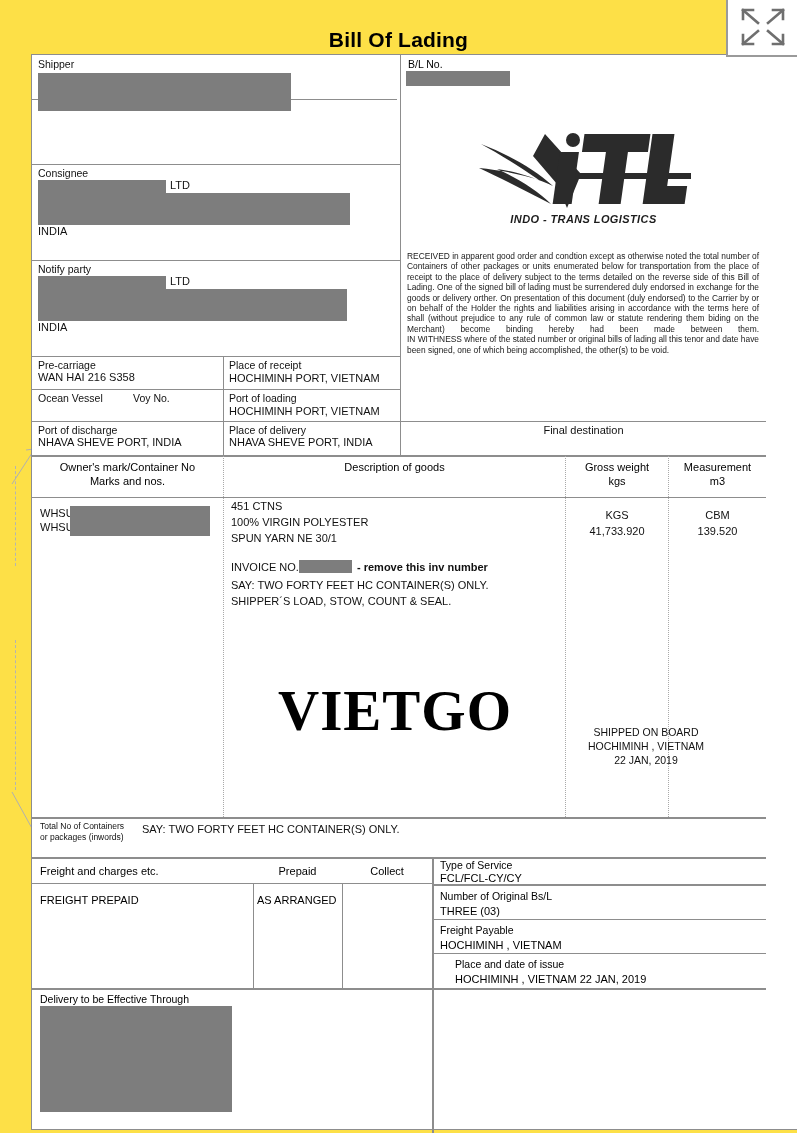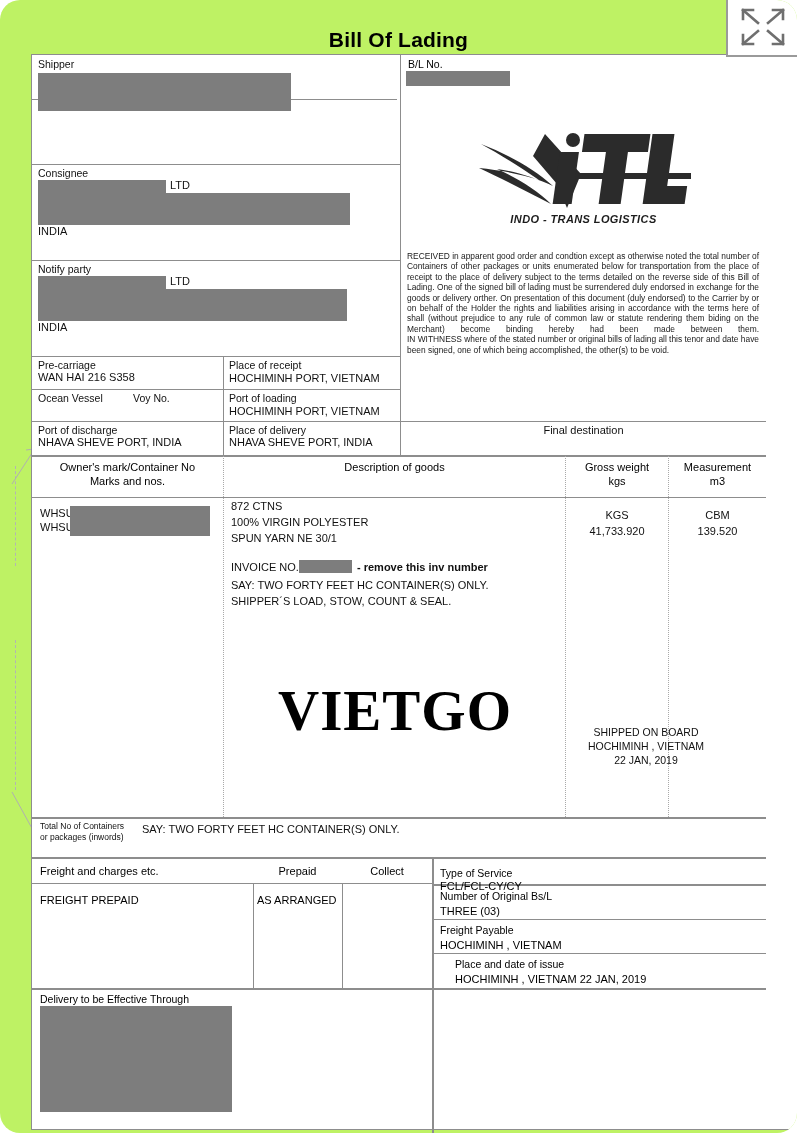--- a/index.html
+++ b/index.html
@@ -5,23 +5,22 @@
   * { box-sizing: border-box; }
   html, body {
     margin: 0; padding: 0;
     background: #ffffff;
     font-family: "Liberation Sans", sans-serif;
   }
   #page {
     position: relative;
     width: 797px;
     height: 1133px;
-    background: #bef264;
+    background: #fde047;
     overflow: hidden;
-    border-radius: 20px;
   }
 
   
   .expand-panel {
     position: absolute;
     left: 726px; top: -3px;
     width: 74px; height: 60px;
     background: #ffffff;
     border: 2px solid #9a9a9a;
     z-index: 50;
@@ -307,21 +306,21 @@
 
     <div class="cell" style="left:8px;top:452px;width:183px;">
       <div style="position:relative;height:28px;">
         <div class="val" style="position:absolute;left:0;top:0;">WHSU</div>
         <div class="val" style="position:absolute;left:0;top:14px;">WHSU</div>
         <div class="redact" style="position:absolute;left:30px;top:-1px;width:140px;height:30px;"></div>
       </div>
     </div>
 
     <div class="cell" style="left:199px;top:443px;width:330px;">
-      <div class="val" style="line-height:16px;">872 CTNS</div>
+      <div class="val" style="line-height:16px;">451 CTNS</div>
       <div class="val" style="line-height:16px;">100% VIRGIN POLYESTER</div>
       <div class="val" style="line-height:16px;">SPUN YARN NE 30/1</div>
       <div style="height:14px;"></div>
       <div style="position:relative;height:17px;">
         <span class="val" style="position:absolute;left:0;top:1px;">INVOICE NO.:</span>
         <span class="redact" style="position:absolute;left:68px;top:0;width:53px;height:13px;"></span>
         <span class="val" style="position:absolute;left:126px;top:1px;font-weight:bold;">- remove this inv number</span>
       </div>
       <div class="val" style="line-height:16px;">SAY: TWO FORTY FEET HC CONTAINER(S) ONLY.</div>
       <div class="val" style="line-height:16px;">SHIPPER´S LOAD, STOW, COUNT &amp; SEAL.</div>
@@ -344,21 +343,21 @@
     <div class="cell val" style="left:110px;top:768px;">SAY: TWO FORTY FEET HC CONTAINER(S) ONLY.</div>
 
     <div class="cell fr-head" style="left:8px;top:810px;">Freight and charges etc.</div>
     <div class="cell fr-head" style="left:221px;top:810px;width:89px;text-align:center;">Prepaid</div>
     <div class="cell fr-head" style="left:310px;top:810px;width:90px;text-align:center;">Collect</div>
 
     <div class="cell fr-val" style="left:8px;top:839px;">FREIGHT PREPAID</div>
     <div class="cell fr-val" style="left:225px;top:839px;">AS ARRANGED</div>
     <div class="cell fr-val" style="left:316px;top:839px;"></div>
 
-    <div class="cell" style="left:408px;top:804px;width:320px;margin-top:8px;">
+    <div class="cell" style="left:408px;top:804px;width:320px;">
       <div class="svc-label">Type of Service</div>
       <div class="svc-val">FCL/FCL-CY/CY</div>
     </div>
     <div class="cell" style="left:408px;top:835px;width:320px;">
       <div class="svc-label">Number of Original Bs/L</div>
       <div class="svc-val" style="line-height:16px;">THREE (03)</div>
     </div>
     <div class="cell" style="left:408px;top:869px;width:320px;">
       <div class="svc-label">Freight Payable</div>
       <div class="svc-val" style="line-height:16px;">HOCHIMINH , VIETNAM</div>

